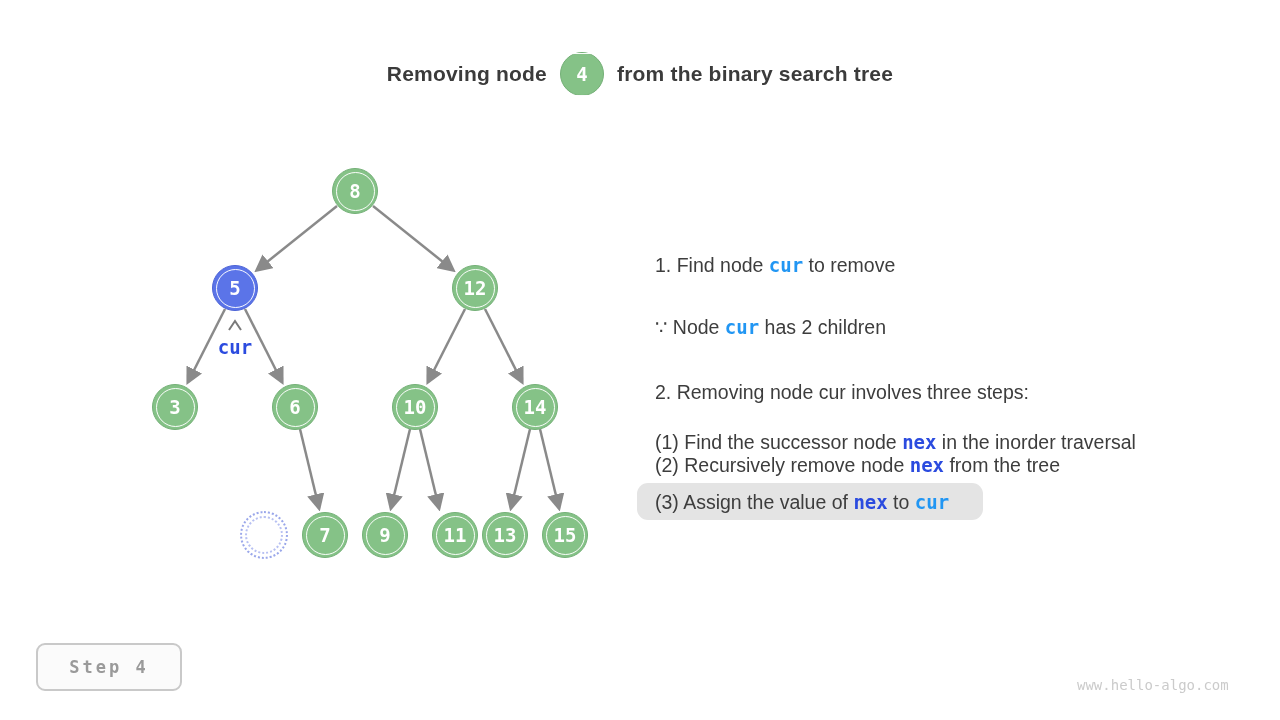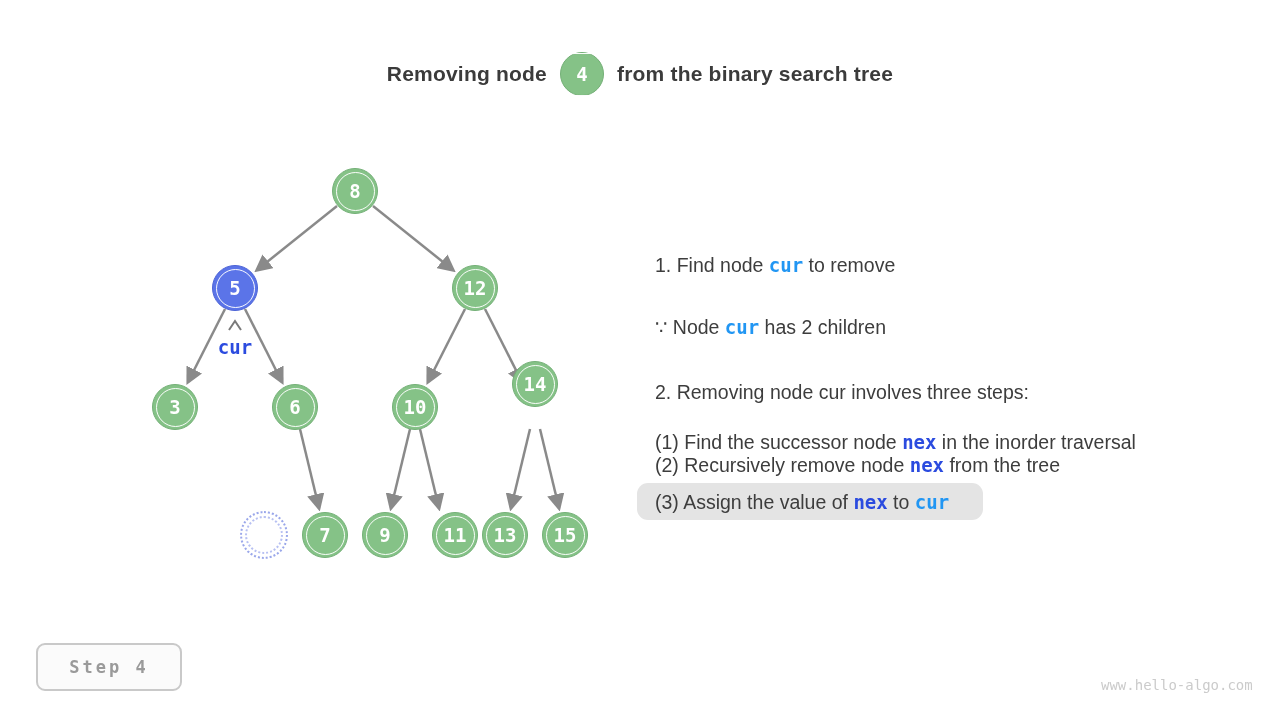--- a/index.html
+++ b/index.html
@@ -49,21 +49,21 @@
 
   
   .step-box { position:absolute; left:36px; top:643px; width:146px; height:48px;
               border:2px solid #c9c9c9; border-radius:9px; background:#fbfbfb;
               display:flex; align-items:center; justify-content:center;
               font-family:"DejaVu Sans Mono", monospace; font-weight:bold;
               font-size:17px; color:#9a9a9a; letter-spacing:3px; }
 
   .watermark { position:absolute; left:1077px; top:677px;
                font-family:"DejaVu Sans Mono", monospace; font-size:14px;
-               color:#cbcbcb;margin-left:24px; }
+               color:#cbcbcb; }
 </style>
 </head>
 <body>
 
 <div class="stage">
 
   <div class="title-row">
     <span class="title-text">Removing node</span>
     <span class="node green title-node">
       <span>4</span>
@@ -104,21 +104,21 @@
     </div>
   <div class="node green" style="left:152px; top:384px;">
       <span>3</span>
     </div>
   <div class="node green" style="left:272px; top:384px;">
       <span>6</span>
     </div>
   <div class="node green" style="left:392px; top:384px;">
       <span>10</span>
     </div>
-  <div class="node green" style="left:512px; top:361px;">
+  <div class="node green" style="left:512px; top:384px;">
       <span>14</span>
     </div>
   <div class="node green" style="left:302px; top:512px;">
       <span>7</span>
     </div>
   <div class="node green" style="left:362px; top:512px;">
       <span>9</span>
     </div>
   <div class="node green" style="left:432px; top:512px;">
       <span>11</span>

